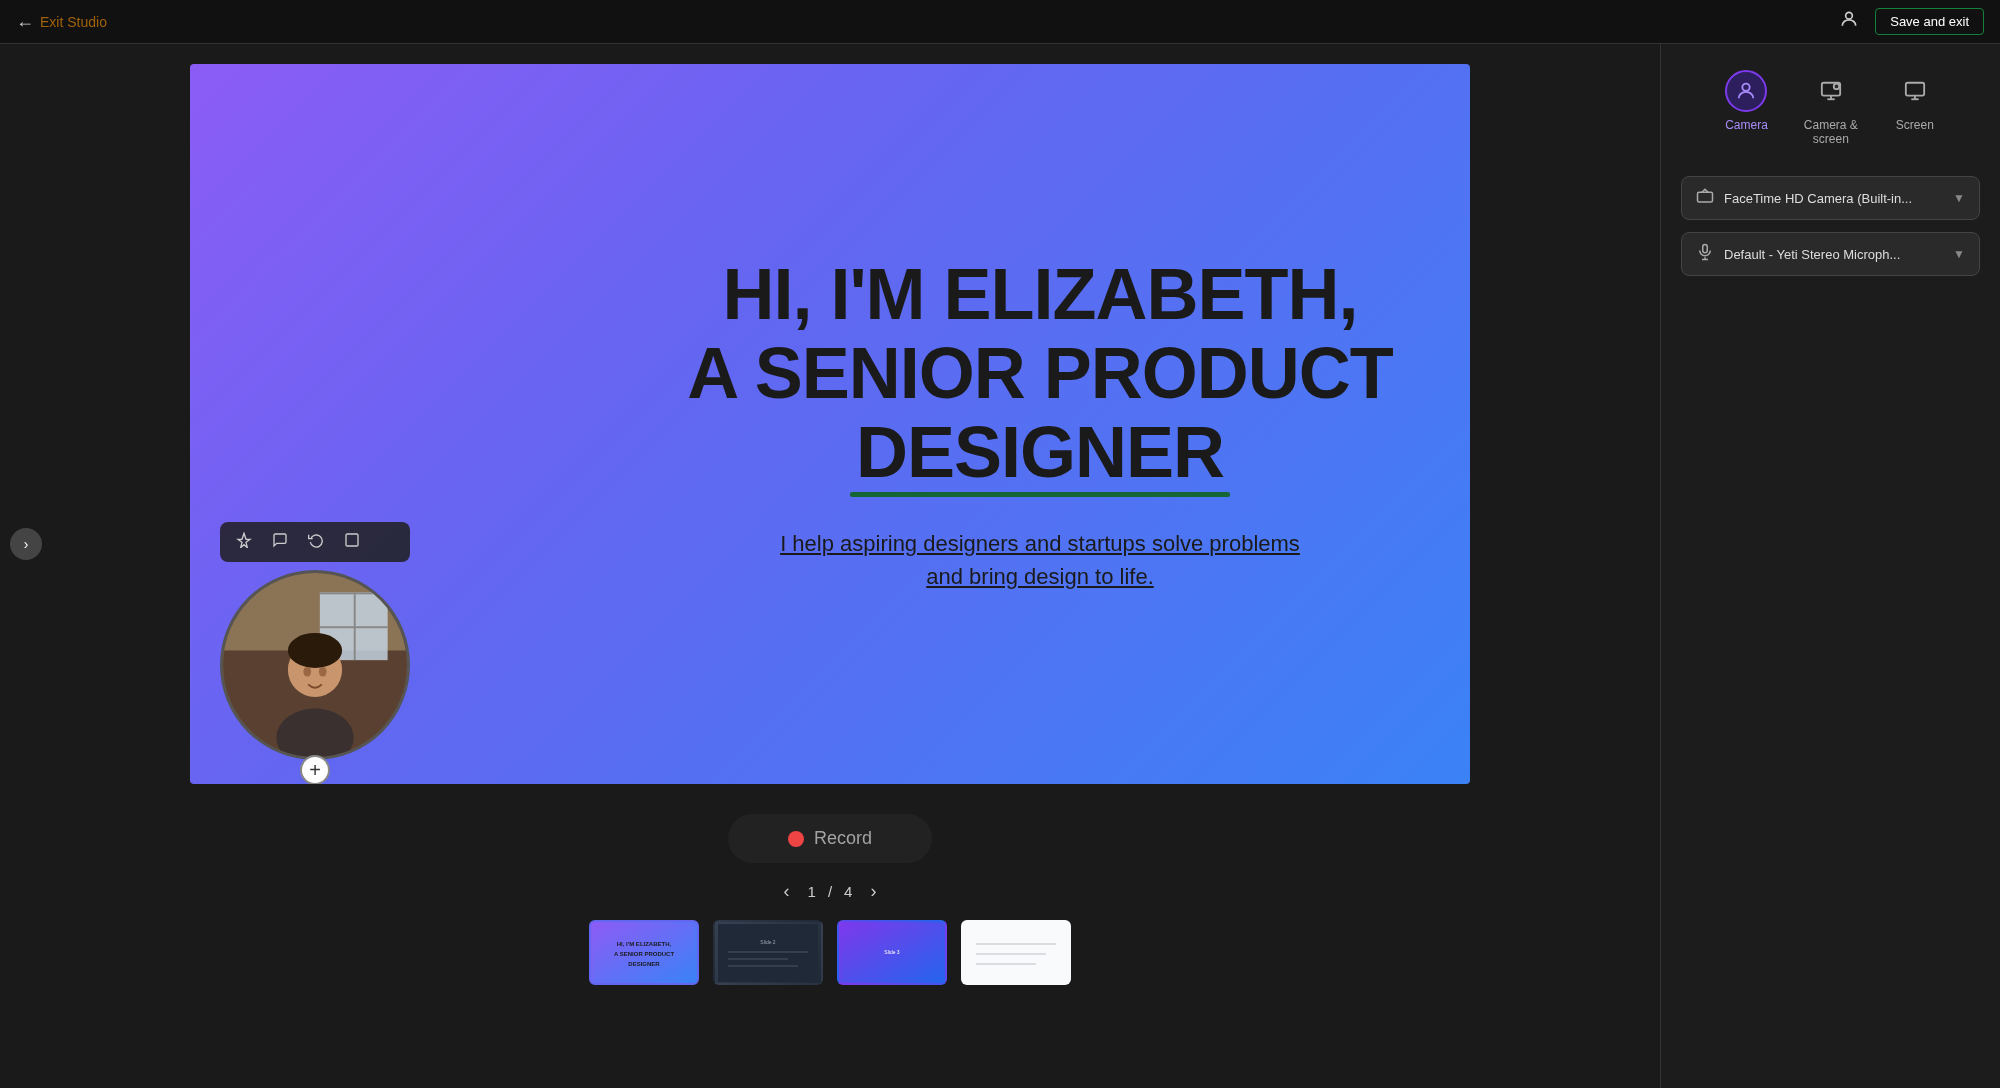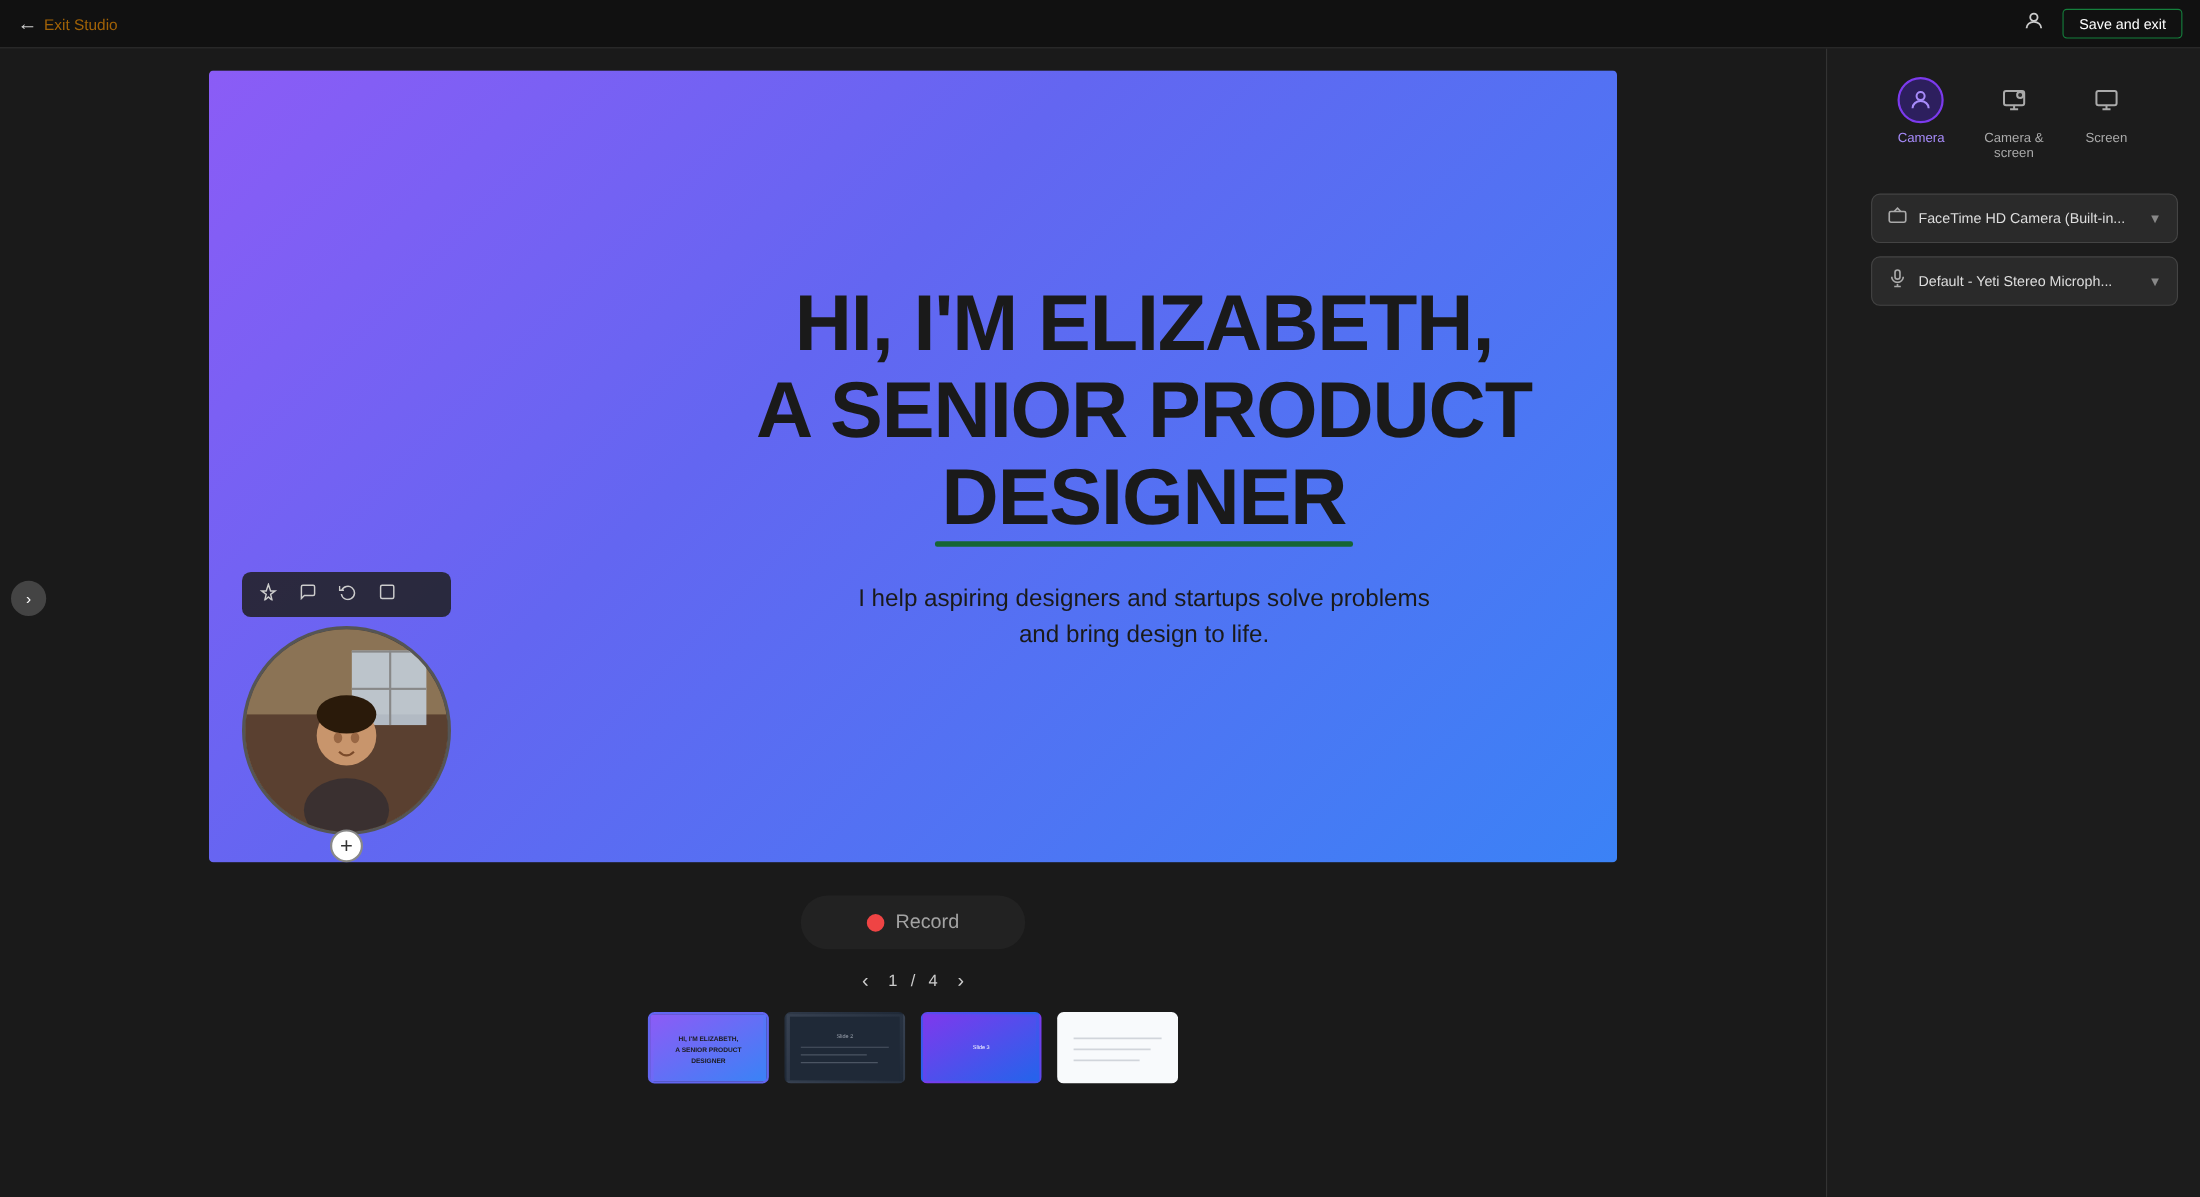--- a/index.html
+++ b/index.html
@@ -127,20 +127,21 @@
       height: 5px;
       background: #166534;
       margin: -10px auto 30px;
       border-radius: 2px;
     }
 
     #slide-subtitle {
       font-size: 22px;
       color: #1a1a1a;
       line-height: 1.5;
+      text-decoration: underline;
     }
 
     #slide-cta {
       display: inline-block;
       border: 3px solid #166534;
       border-radius: 50px;
       padding: 18px 50px;
       font-size: 20px;
       font-weight: 700;
       color: #166534;
@@ -377,21 +378,20 @@
       display: flex;
       align-items: center;
       gap: 10px;
       background: #2a2a2a;
       border: 1px solid #444;
       border-radius: 8px;
       padding: 10px 14px;
       cursor: pointer;
       color: #ddd;
       font-size: 13px;
-      margin-left: 20px;
     }
 
     .device-icon {
       font-size: 16px;
       color: #aaa;
     }
 
     .device-name {
       flex: 1;
       white-space: nowrap;

